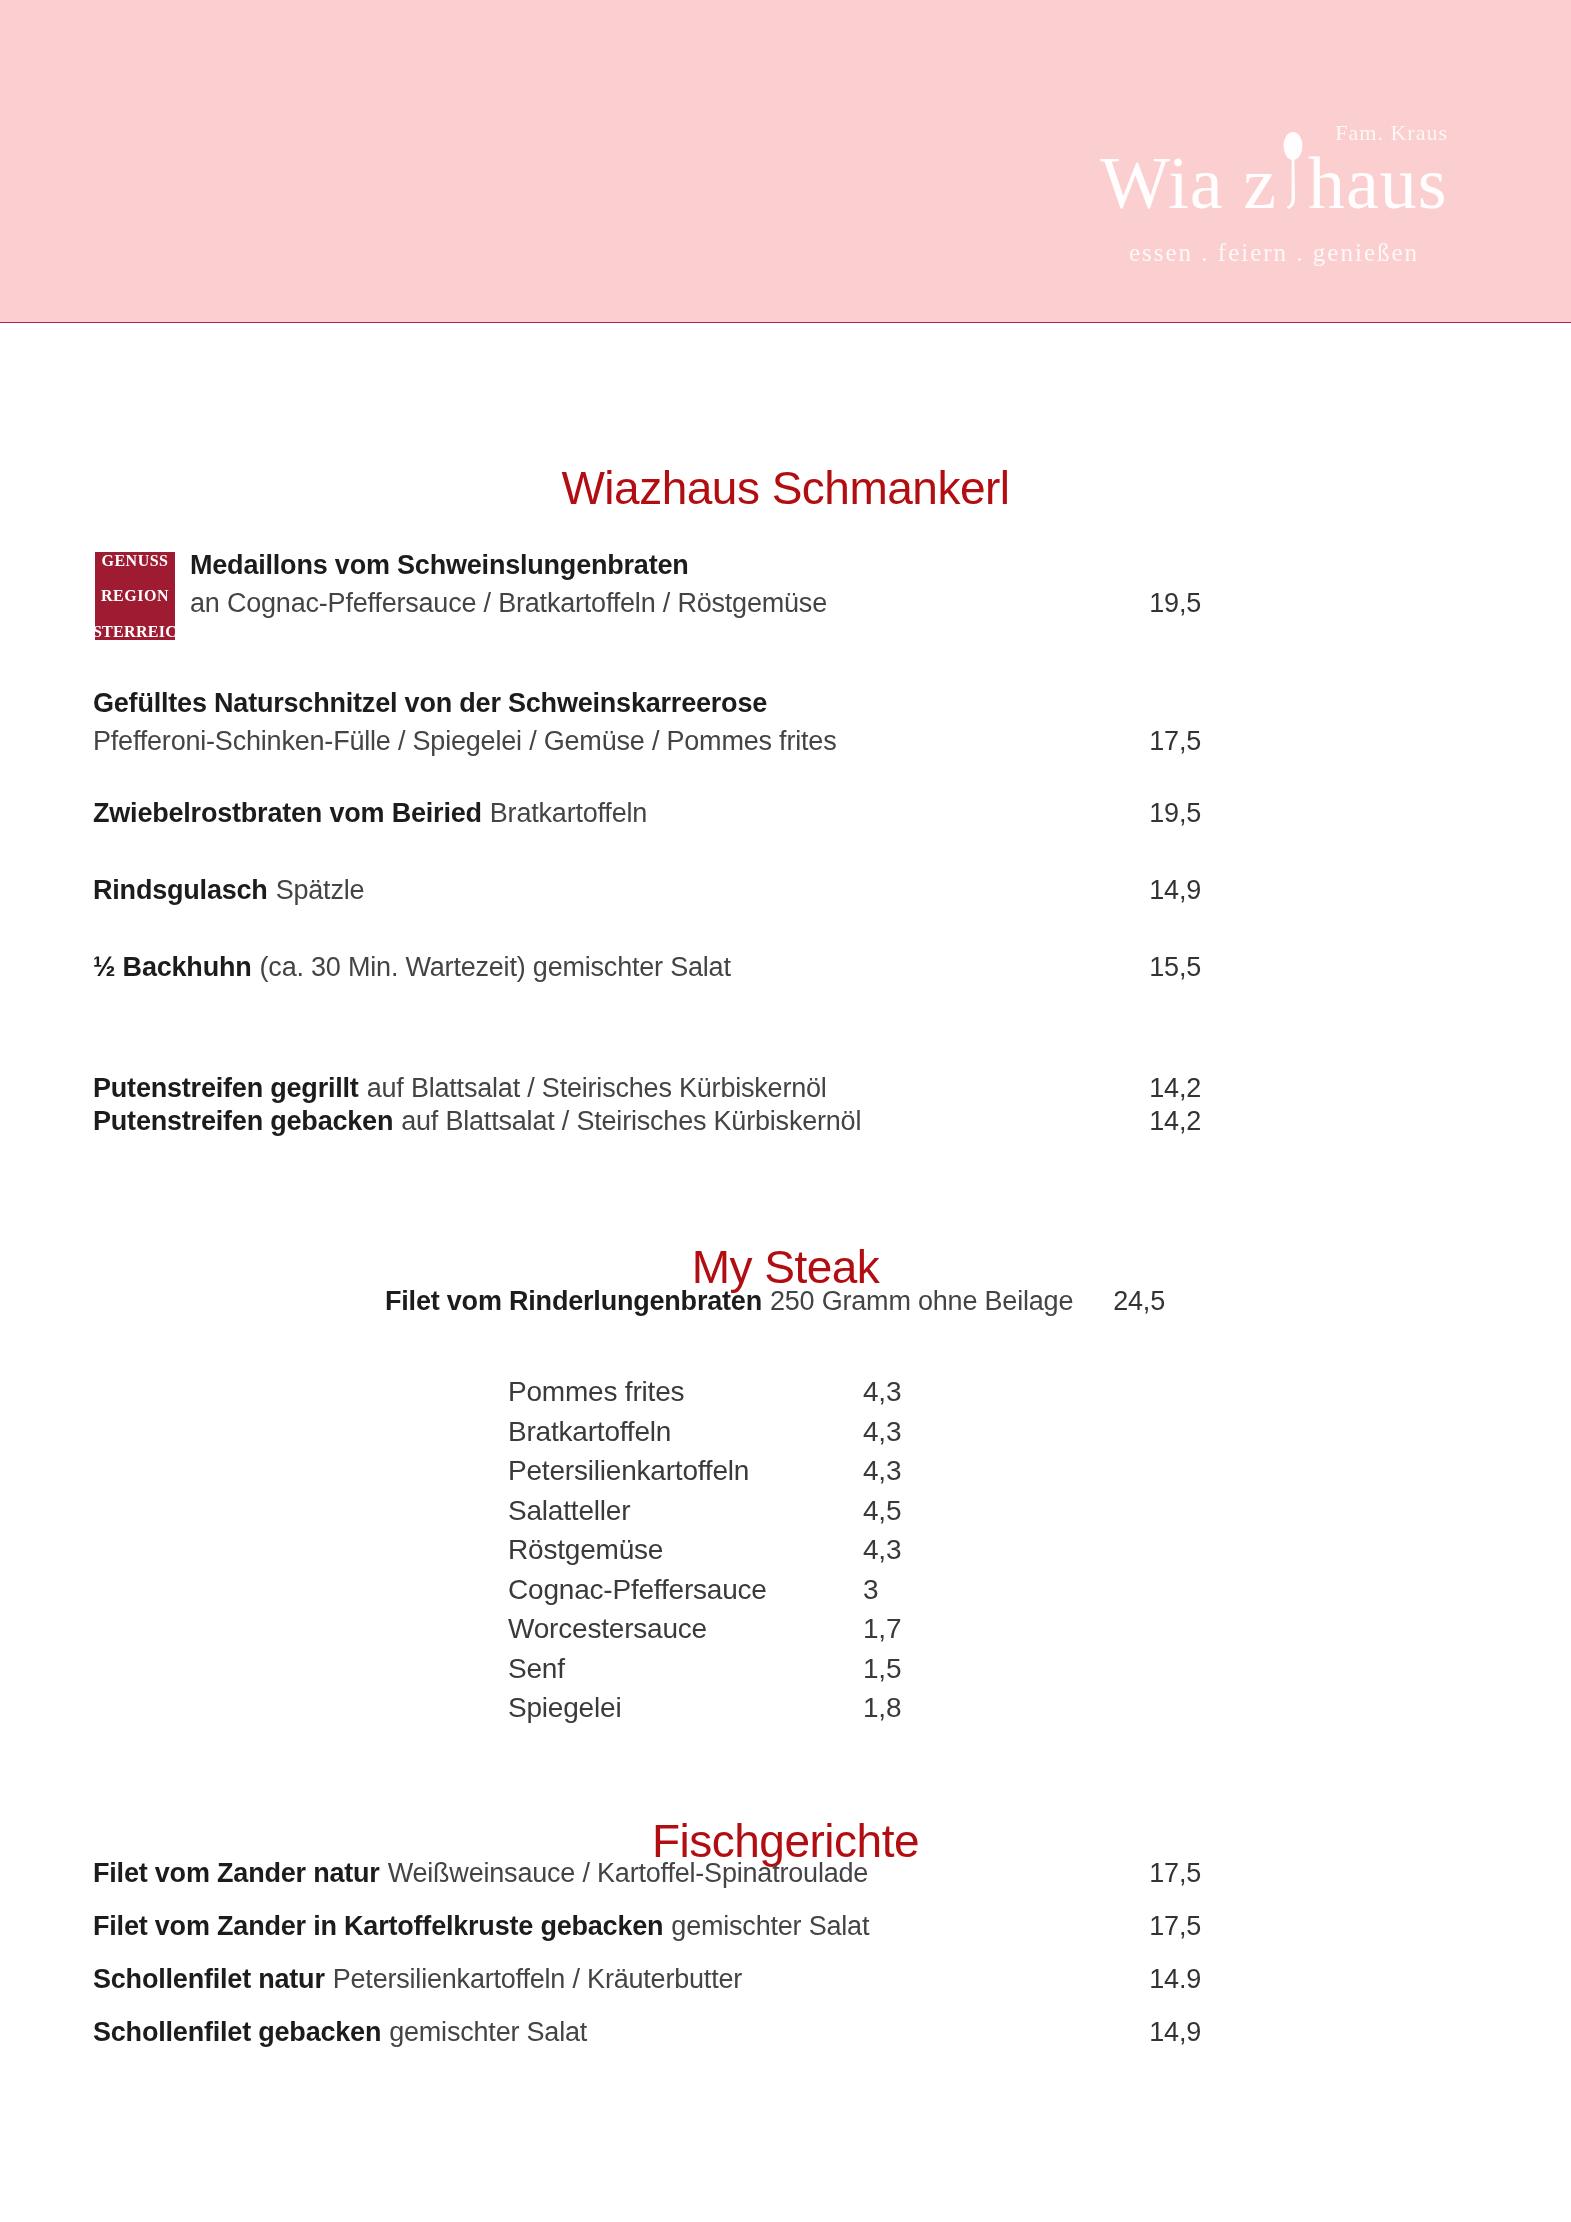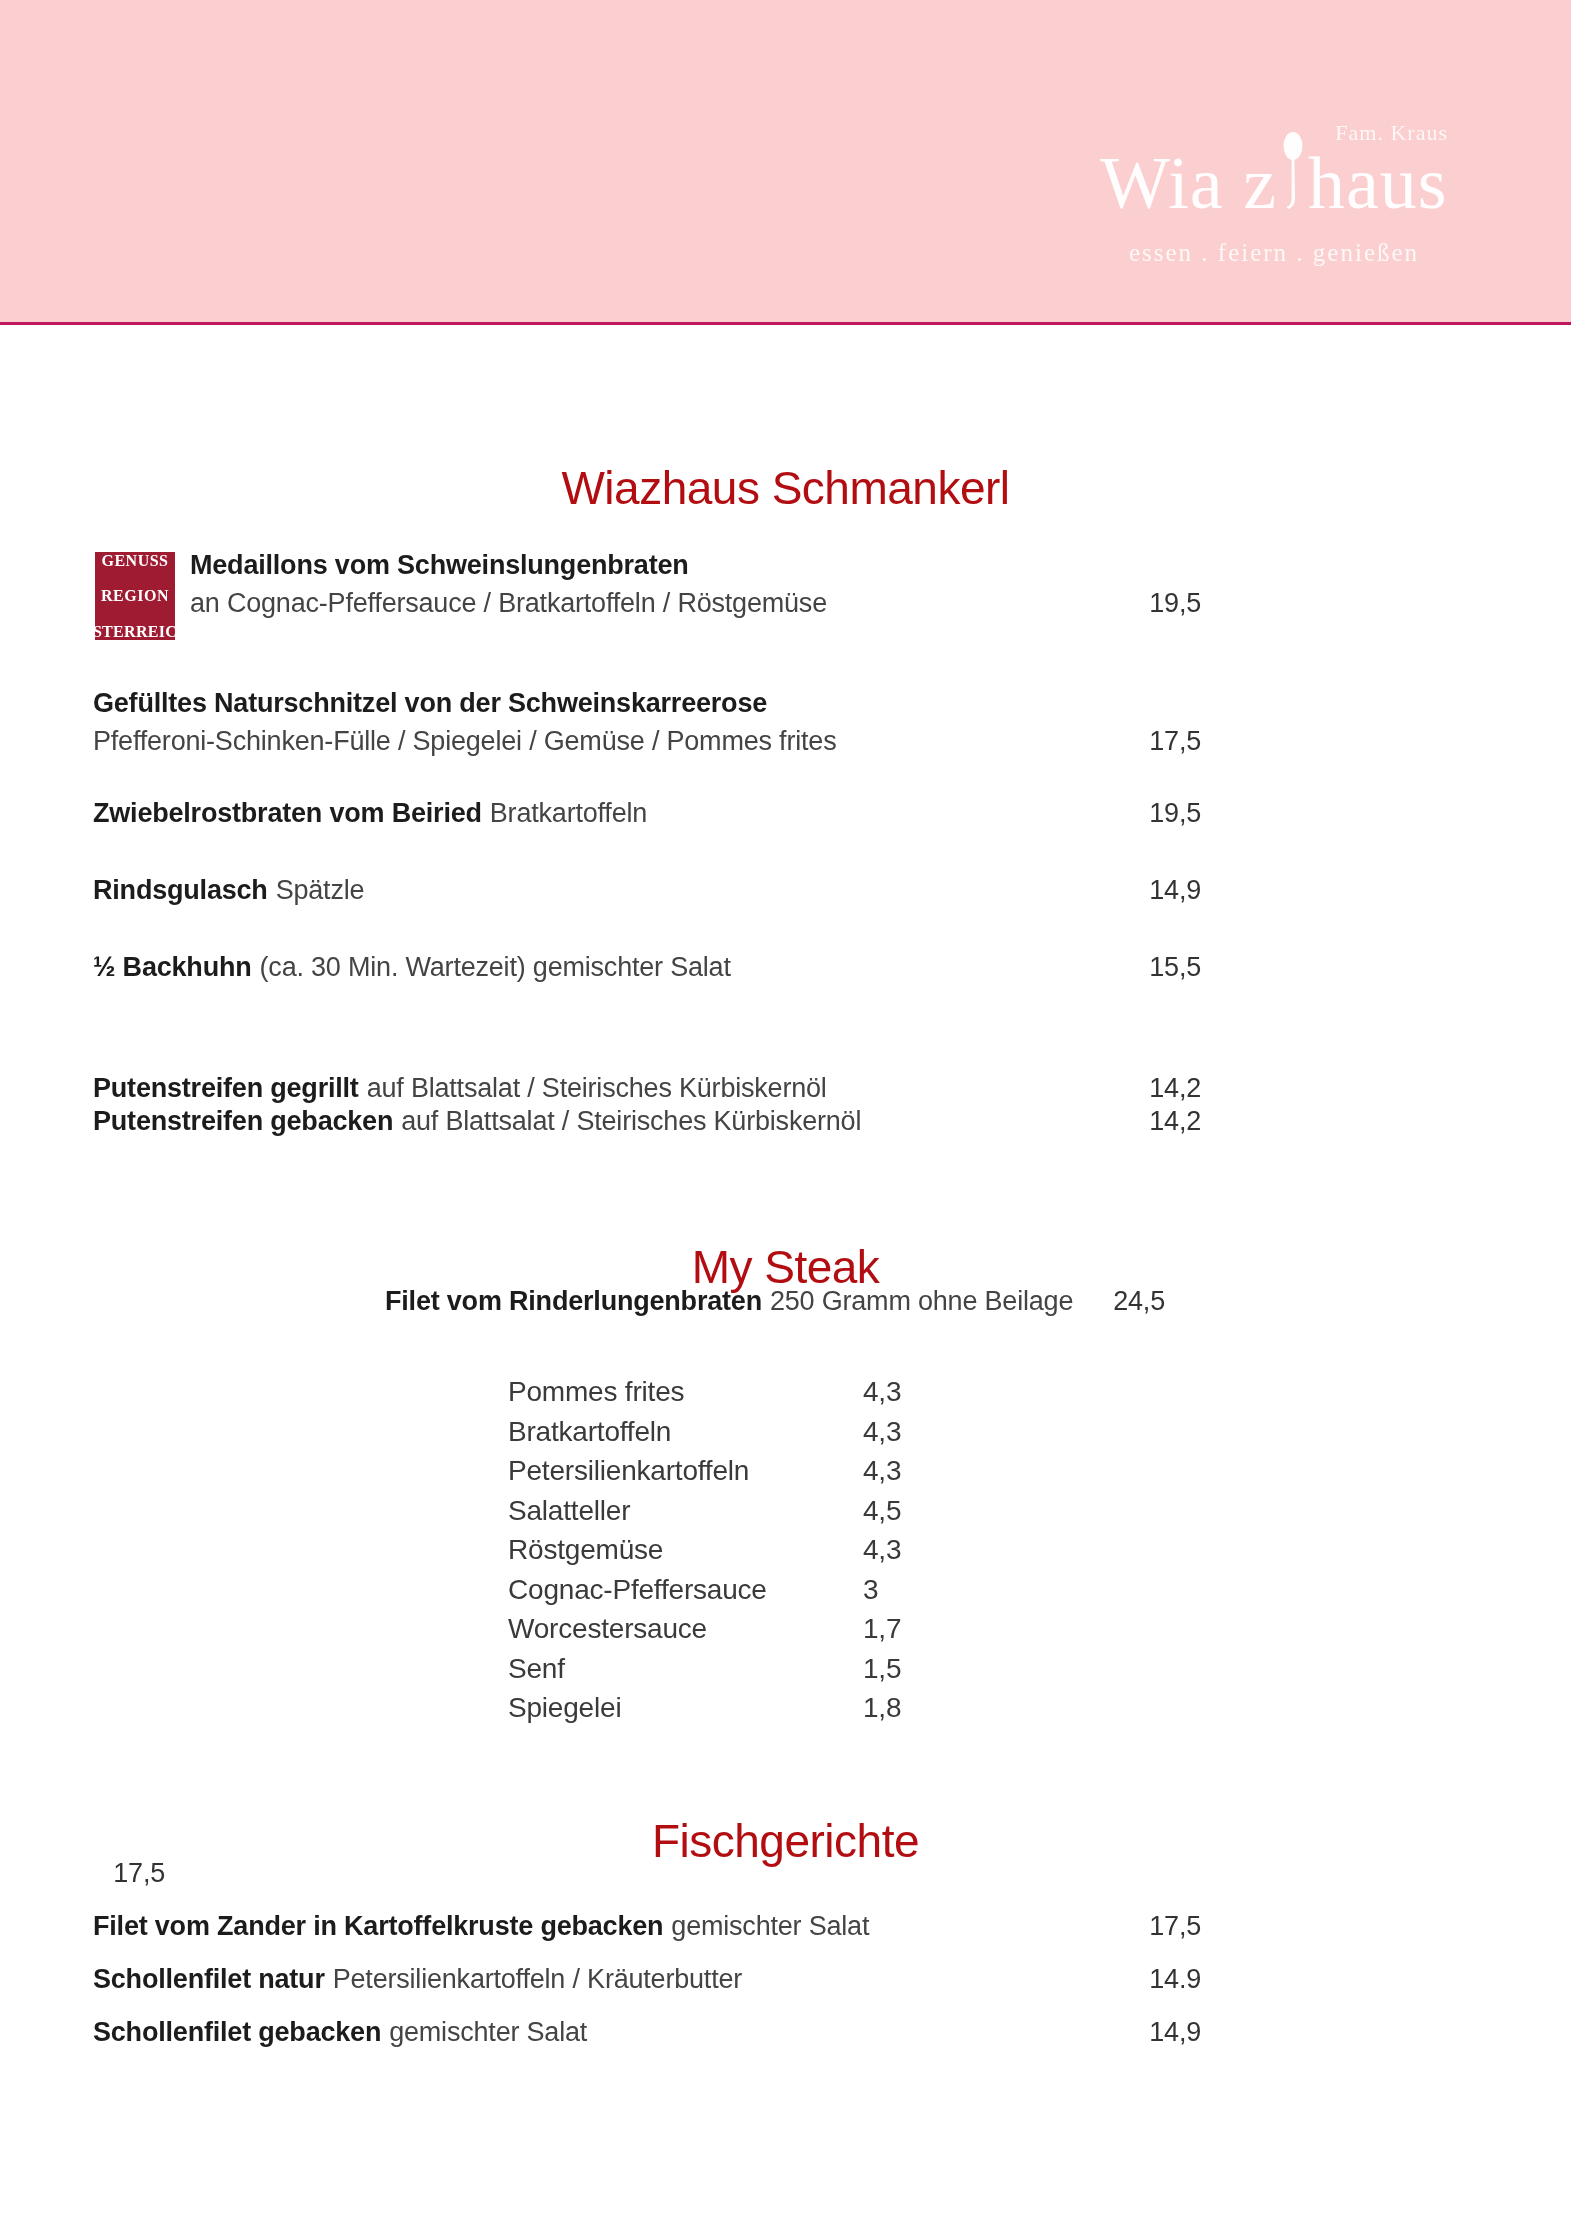--- a/index.html
+++ b/index.html
@@ -5,21 +5,21 @@
   html,body { margin:0; padding:0; background:#ffffff; }
   .page {
     position:relative; width:1571px; height:2222px;
     background:#ffffff; overflow:hidden;
     font-family:"Liberation Sans", sans-serif; color:#2b2b2b;
   }
 
   
   .band {
     position:absolute; top:0; left:0; width:1571px; height:322px;
-    background:#fbcfcf; border-bottom:3px solid #be185d;
+    background:#fbcfcf; border-bottom:1px solid #be185d;
   }
   .logo {
     position:absolute; top:122px; right:121px; width:352px;
     font-family:"Liberation Serif", serif; text-align:center; line-height:1;
   }
   .logo .fam {
     text-align:right; font-size:22px; letter-spacing:1px;
     color:rgba(255,255,255,0.82); padding-right:2px; margin-bottom:2px;
   }
   .logo .main {
@@ -194,20 +194,21 @@
       </div>
     <div class="side-row">
         <span class="side-label">Spiegelei</span>
         <span class="side-price">1,8</span>
       </div>
   </div>
 
   <h2 class="sec-title" id="title-fisch">Fischgerichte</h2>
 
   <div class="mrow" style="top:1856px;">
+    <span><span class="name">Filet vom Zander natur</span><span class="desc">Weißweinsauce / Kartoffel-Spinatroulade</span></span>
     <span class="price">17,5</span>
   </div>
   <div class="mrow" style="top:1909px;">
     <span><span class="name">Filet vom Zander in Kartoffelkruste gebacken</span><span class="desc">gemischter Salat</span></span>
     <span class="price">17,5</span>
   </div>
   <div class="mrow" style="top:1962px;">
     <span><span class="name">Schollenfilet natur</span><span class="desc">Petersilienkartoffeln / Kräuterbutter</span></span>
     <span class="price">14.9</span>
   </div>

